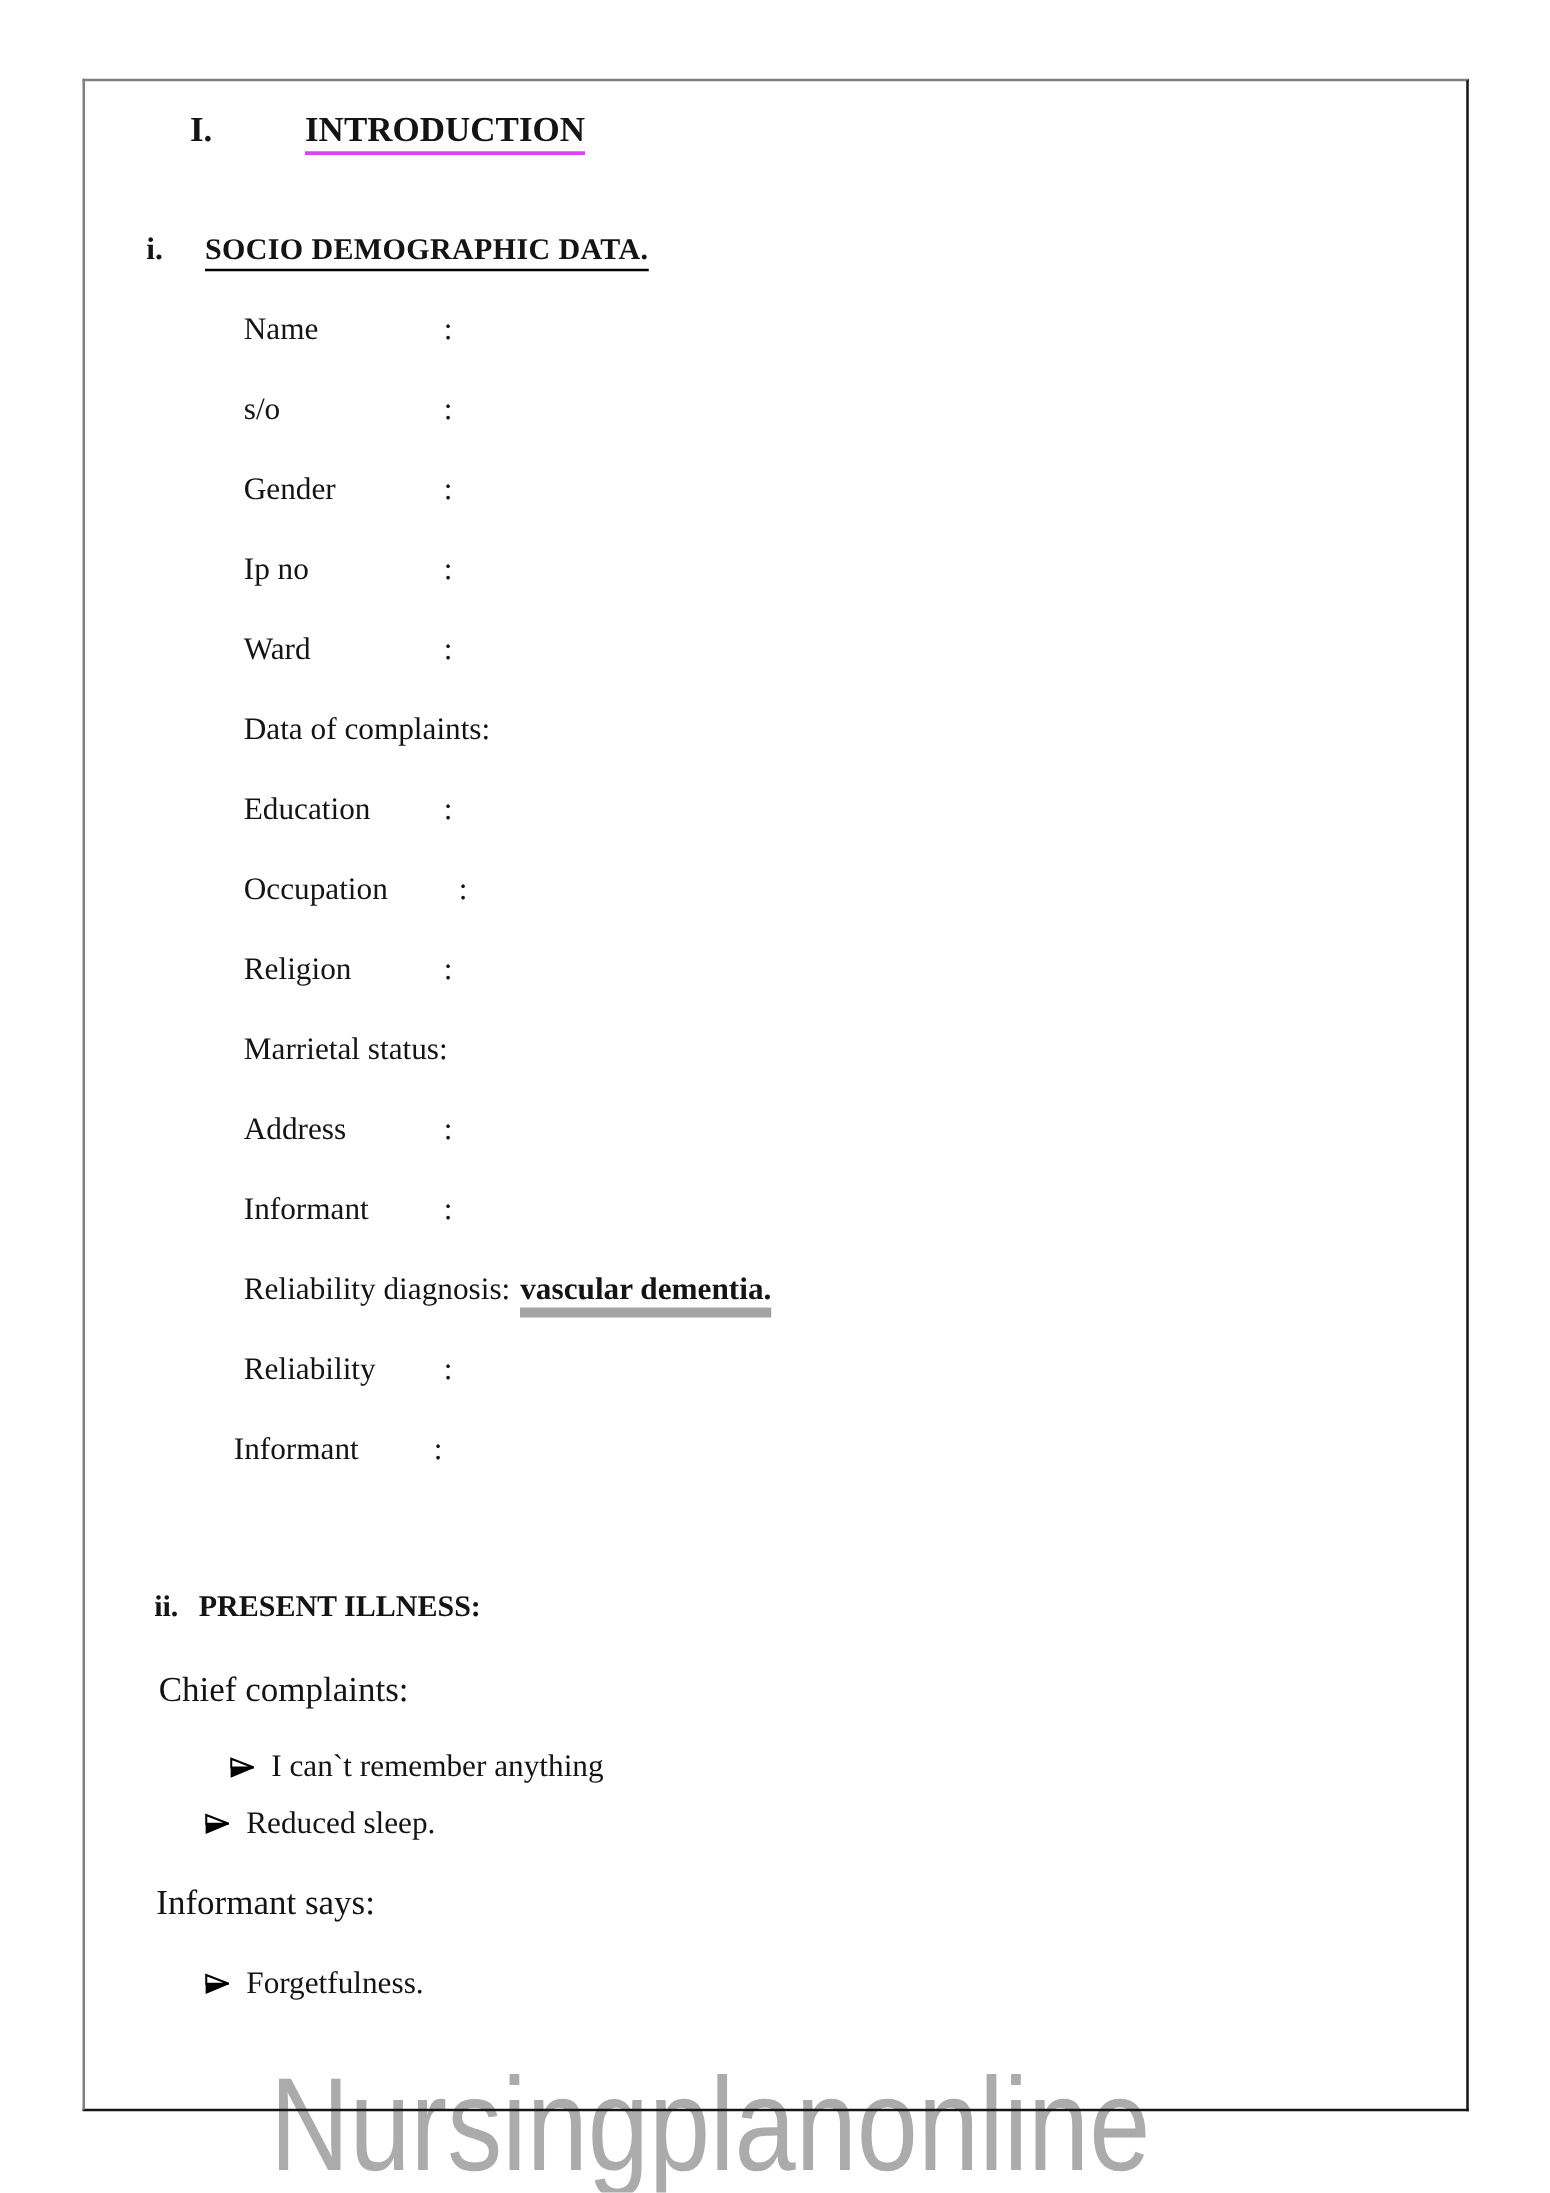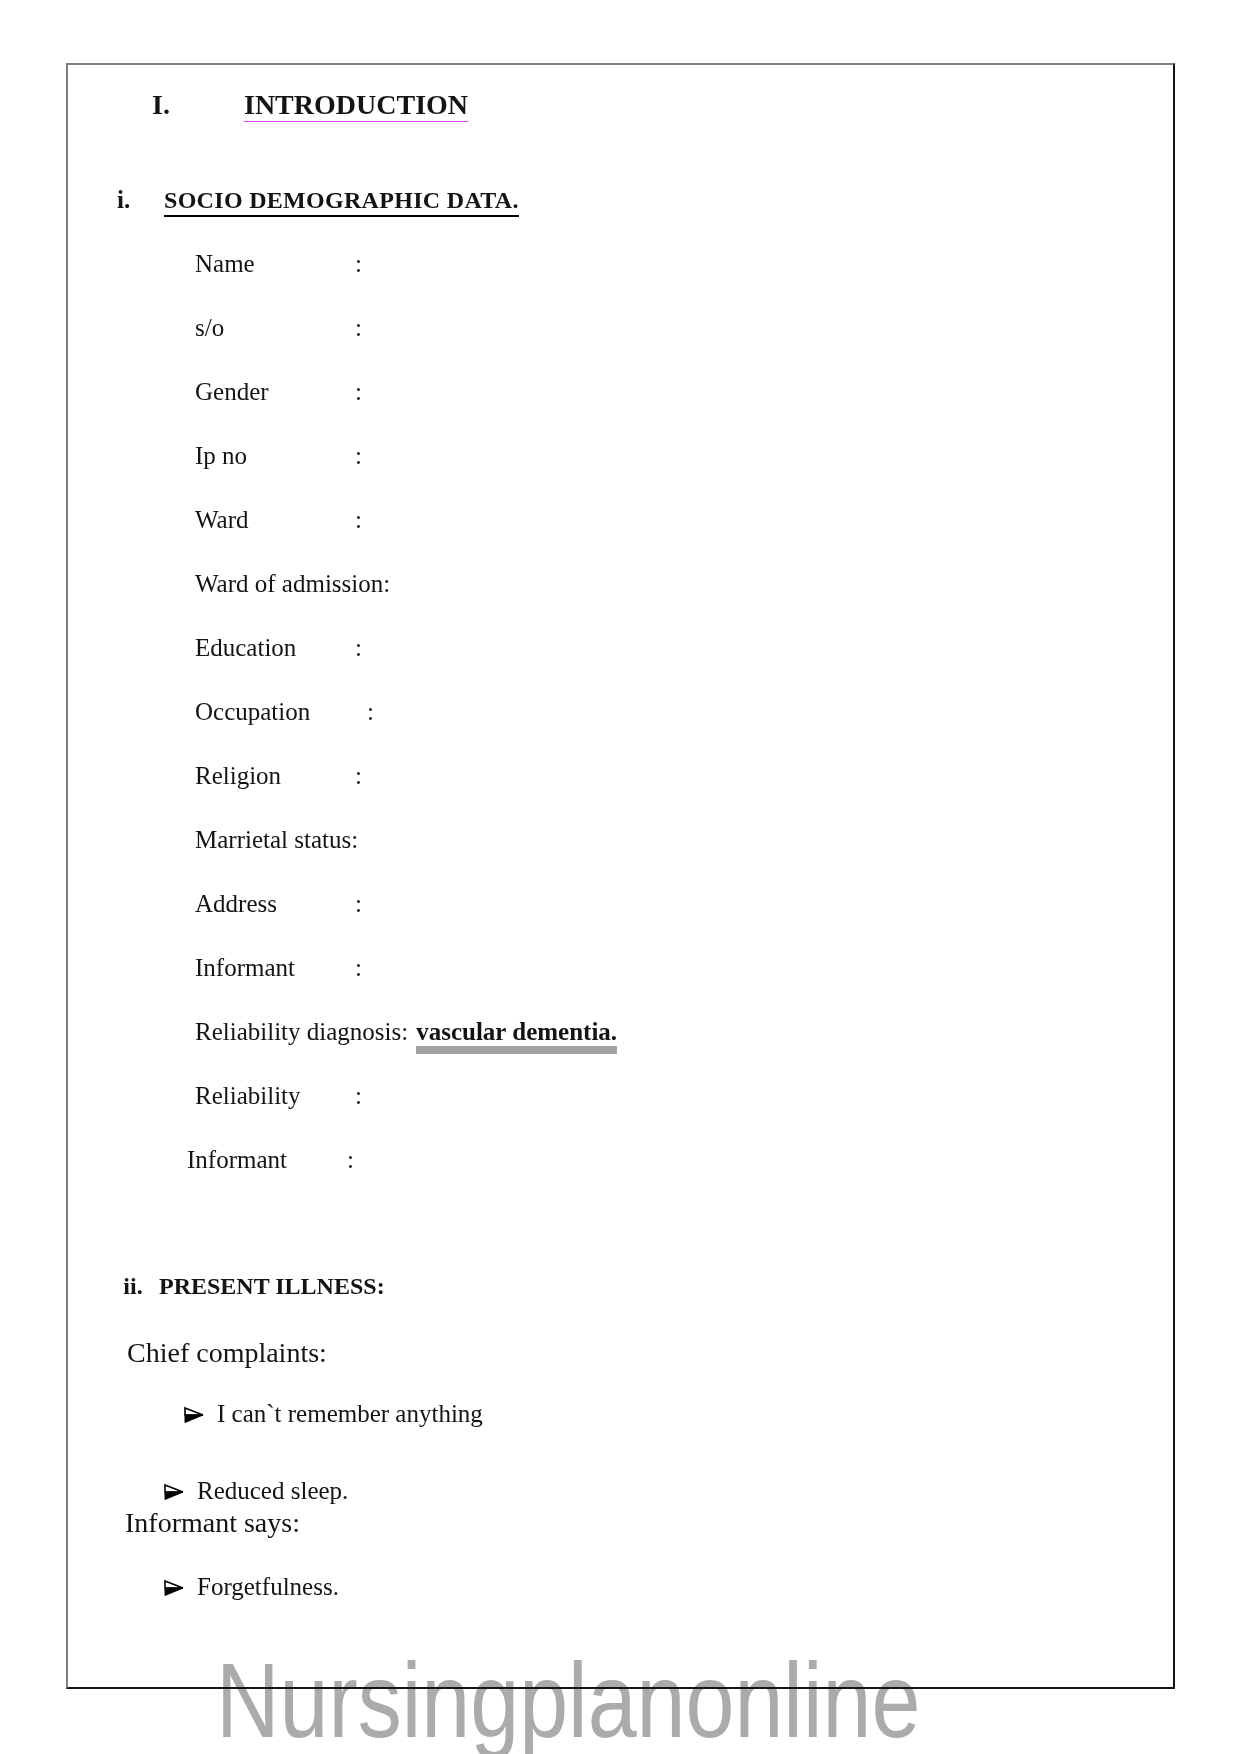--- a/index.html
+++ b/index.html
@@ -31,42 +31,42 @@
     background:transparent;
     z-index:2;
   }
   .abs{position:absolute;}
   .doc-heading{
     top:22px;left:84px;
     font-size:28px;font-weight:bold;
     line-height:36px;white-space:nowrap;
   }
   .doc-heading .num{display:inline-block;width:92px;}
-  .doc-heading .ttl{border-bottom:1px solid #d946ef;padding-bottom:1px;}
+  .doc-heading .ttl{border-bottom:3px solid #d946ef;padding-bottom:1px;}
   .sec-heading{
     font-size:24px;font-weight:bold;
     line-height:30px;white-space:nowrap;
   }
   .sec1{top:120px;left:49px;}
   .sec1 .num{display:inline-block;width:47px;font-size:25px;}
   .sec1 .ttl{border-bottom:2px solid #000;padding-bottom:2px;letter-spacing:0.3px;}
   .sec2{top:1206px;left:39px;}
   .sec2 .num{display:inline-block;width:52px;font-size:24px;text-align:center;}
   .form-rows{top:167px;left:127px;font-size:25px;}
   .frow{height:64px;line-height:64px;white-space:nowrap;}
   .flabel{display:inline-block;min-width:160px;}
   .flabel.wide{min-width:172px;}
   .frow.shift{margin-left:-8px;}
   .diag-value{font-weight:bold;border-bottom:8px solid #a3a3a3;padding-bottom:1px;margin-left:8px;}
   .plain-line{font-size:28px;line-height:32px;white-space:nowrap;}
   .chief{top:1272px;left:59px;}
   .saying{top:1442px;left:57px;}
   .bullet{font-size:25px;line-height:32px;white-space:nowrap;left:96px;}
   .b1{top:1333px;padding-left:20px;}
-  .b2{top:1378px;margin-top:32px;}
+  .b2{top:1378px;}
   .b3{top:1506px;}
   .arrow-icon{display:inline-block;width:21px;height:18px;margin-right:12px;vertical-align:-2px;}
 </style>
 </head>
 <body>
 
 <div class="watermark" style="color: rgb(171, 171, 171);">Nursingplanonline</div>
 
 <div class="page">
 
@@ -77,21 +77,21 @@
   <div class="abs sec-heading sec1">
     <span class="num">i.</span><span class="ttl">SOCIO DEMOGRAPHIC DATA.</span>
   </div>
 
   <div class="abs form-rows">
     <div class="frow"><span class="flabel">Name</span><span>:</span></div>
     <div class="frow"><span class="flabel">s/o</span><span>:</span></div>
     <div class="frow"><span class="flabel">Gender</span><span>:</span></div>
     <div class="frow"><span class="flabel">Ip no</span><span>:</span></div>
     <div class="frow"><span class="flabel">Ward</span><span>:</span></div>
-    <div class="frow"><span class="flabel">Ward of admission:</span></div>
+    <div class="frow"><span class="flabel">Data of complaints:</span></div>
     <div class="frow"><span class="flabel">Education</span><span>:</span></div>
     <div class="frow"><span class="flabel wide">Occupation</span><span>:</span></div>
     <div class="frow"><span class="flabel">Religion</span><span>:</span></div>
     <div class="frow"><span class="flabel">Marrietal status:</span></div>
     <div class="frow"><span class="flabel">Address</span><span>:</span></div>
     <div class="frow"><span class="flabel">Informant</span><span>:</span></div>
     <div class="frow"><span>Reliability diagnosis:</span><span class="diag-value">vascular dementia.</span></div>
     <div class="frow"><span class="flabel">Reliability</span><span>:</span></div>
     <div class="frow shift"><span class="flabel">Informant</span><span>:</span></div>
   </div>

